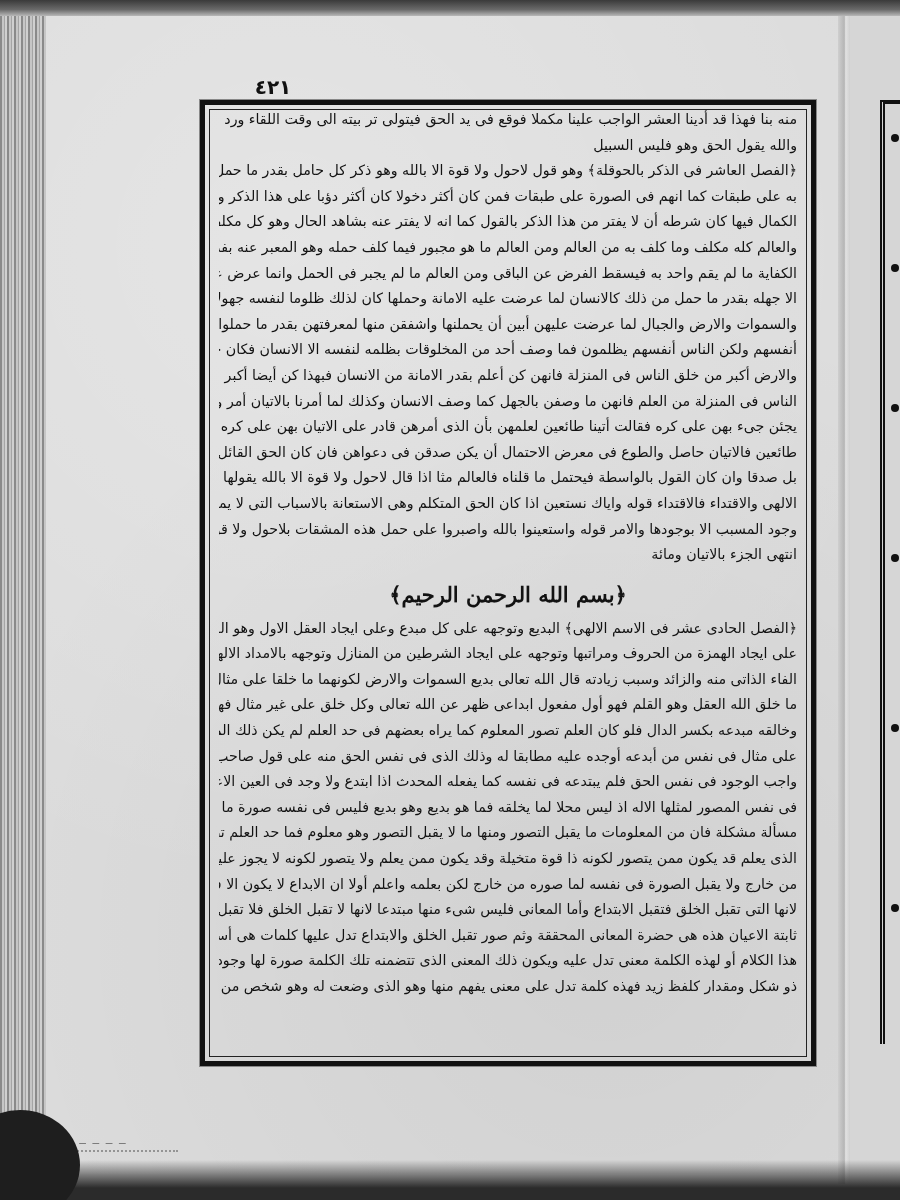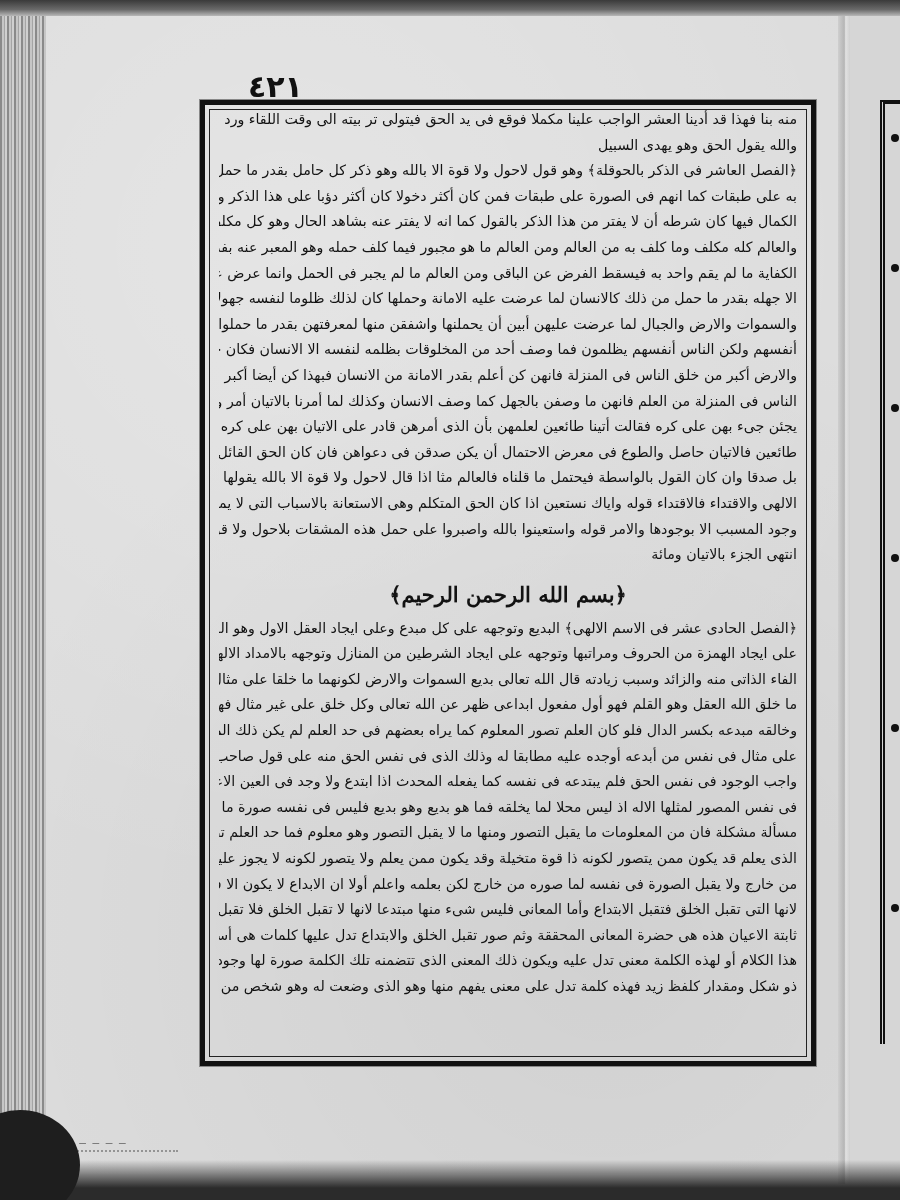--- a/index.html
+++ b/index.html
@@ -47,21 +47,21 @@
   .next-page-frame {
     position: absolute; left: 880px; top: 100px; width: 40px; height: 940px;
     border-left: 5px double #111;
     border-top: 4px solid #111;
   }
   .next-page-frame span {
     position: absolute; left: 6px; width: 8px; height: 8px; background: #111; border-radius: 50%;
   }
   .page-number {
     position: absolute; left: 248px; top: 72px; width: 50px; text-align: center;
-    font-family: "DejaVu Sans", sans-serif; font-weight: bold; font-size: 30px;
+    font-family: "DejaVu Sans", sans-serif; font-weight: bold; font-size: 20px;
     color: #111; line-height: 30px;
   }
   .frame {
     position: absolute; left: 200px; top: 100px; width: 616px; height: 966px;
     border: 5px solid #111;
     box-sizing: border-box;
     box-shadow: 0 0 0 1px #888;
   }
   .frame-inner {
     position: absolute; left: 4px; top: 4px; right: 4px; bottom: 4px;
@@ -107,21 +107,21 @@
     <span style="top:800px"></span>
   </div>
   <div class="top-shadow"></div>
 
   <div class="page-number">٤٢١</div>
 
   <div class="frame">
     <div class="frame-inner"></div>
     <div class="text" id="text-body">
         <span class="line">منه بنا فهذا قد أدينا العشر الواجب علينا مكملا فوقع فى يد الحق فيتولى تر بيته الى وقت اللقاء ورد الامانات الى أهلها</span>
-        <span class="line short">والله يقول الحق وهو يهدى السبيل</span>
+        <span class="line short">والله يقول الحق وهو فليس السبيل</span>
         <span class="line">﴿الفصل العاشر فى الذكر بالحوقلة﴾ وهو قول لاحول ولا قوة الا بالله وهو ذكر كل حامل بقدر ما حمل فاذا كرون</span>
         <span class="line">به على طبقات كما انهم فى الصورة على طبقات فمن كان أكثر دخولا كان أكثر دؤبا على هذا الذكر والذى حاز</span>
         <span class="line">الكمال فيها كان شرطه أن لا يفتر من هذا الذكر بالقول كما انه لا يفتر عنه بشاهد الحال وهو كل مكلف فى العالم</span>
         <span class="line">والعالم كله مكلف وما كلف به من العالم ومن العالم ما هو مجبور فيما كلف حمله وهو المعبر عنه بفرائض الاعيان وفرائض</span>
         <span class="line">الكفاية ما لم يقم واحد به فيسقط الفرض عن الباقى ومن العالم ما لم يجبر فى الحمل وانما عرض عليه فان قبله فما قبله</span>
         <span class="line">الا جهله بقدر ما حمل من ذلك كالانسان لما عرضت عليه الامانة وحملها كان لذلك ظلوما لنفسه جهولا بقدرها</span>
         <span class="line">والسموات والارض والجبال لما عرضت عليهن أبين أن يحملنها واشفقن منها لمعرفتهن بقدر ما حملوا فلم يظلموا</span>
         <span class="line">أنفسهم ولكن الناس أنفسهم يظلمون فما وصف أحد من المخلوقات بظلمه لنفسه الا الانسان فكان خلق السموات</span>
         <span class="line">والارض أكبر من خلق الناس فى المنزلة فانهن كن أعلم بقدر الامانة من الانسان فبهذا كن أيضا أكبر من خلق</span>
         <span class="line">الناس فى المنزلة من العلم فانهن ما وصفن بالجهل كما وصف الانسان وكذلك لما أمرنا بالاتيان أمر وجوب فان لم</span>

